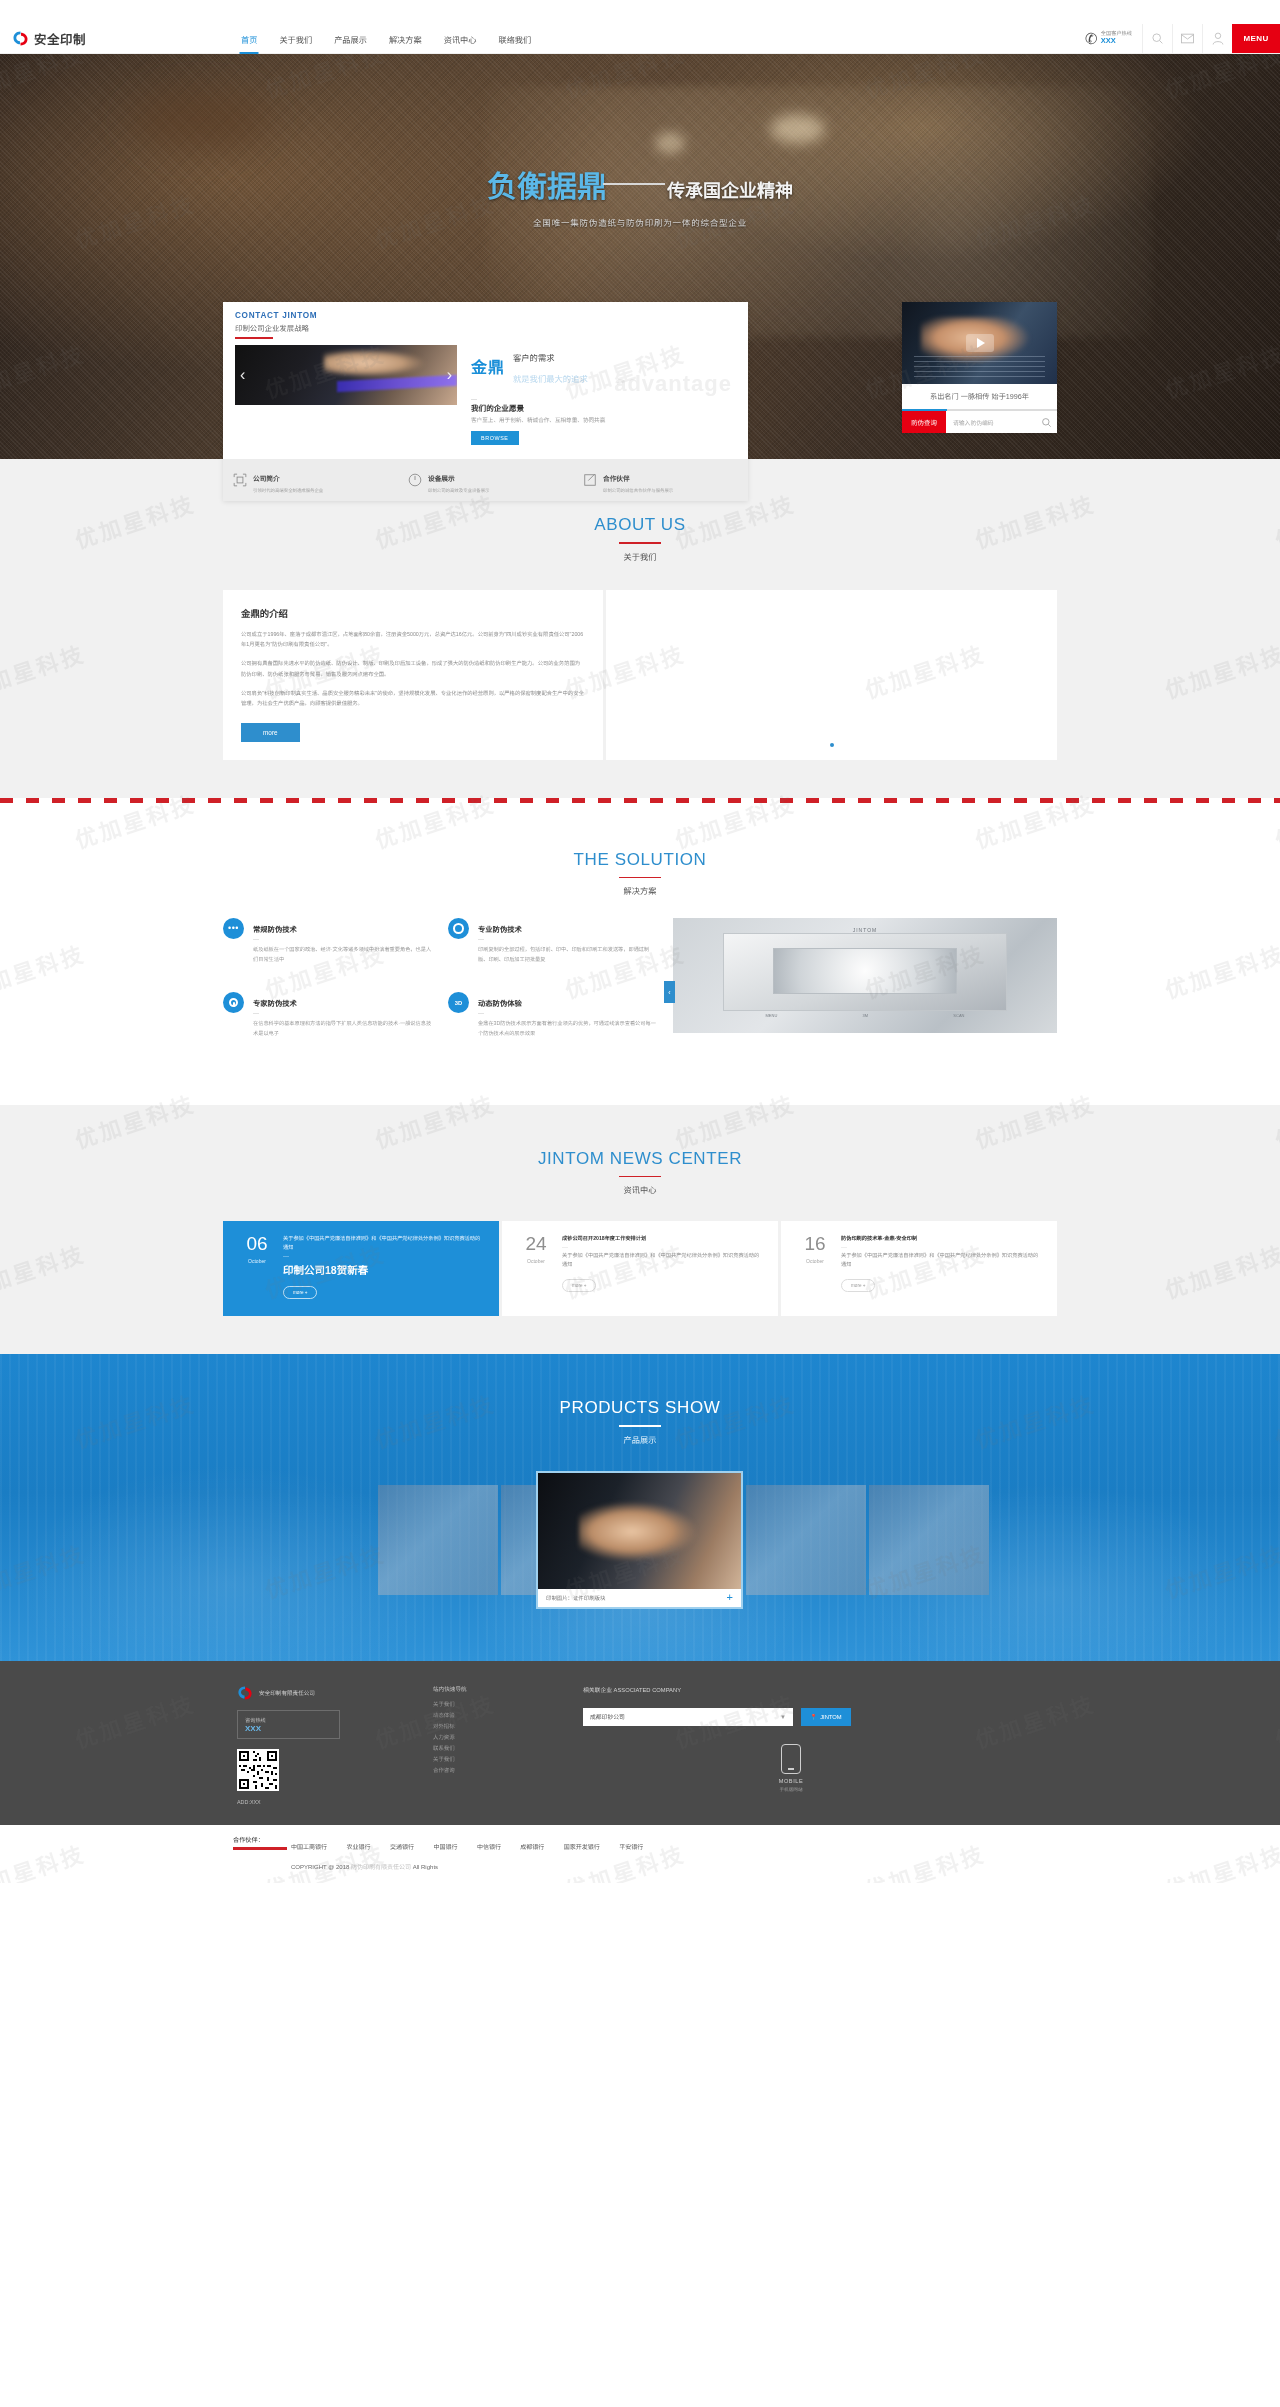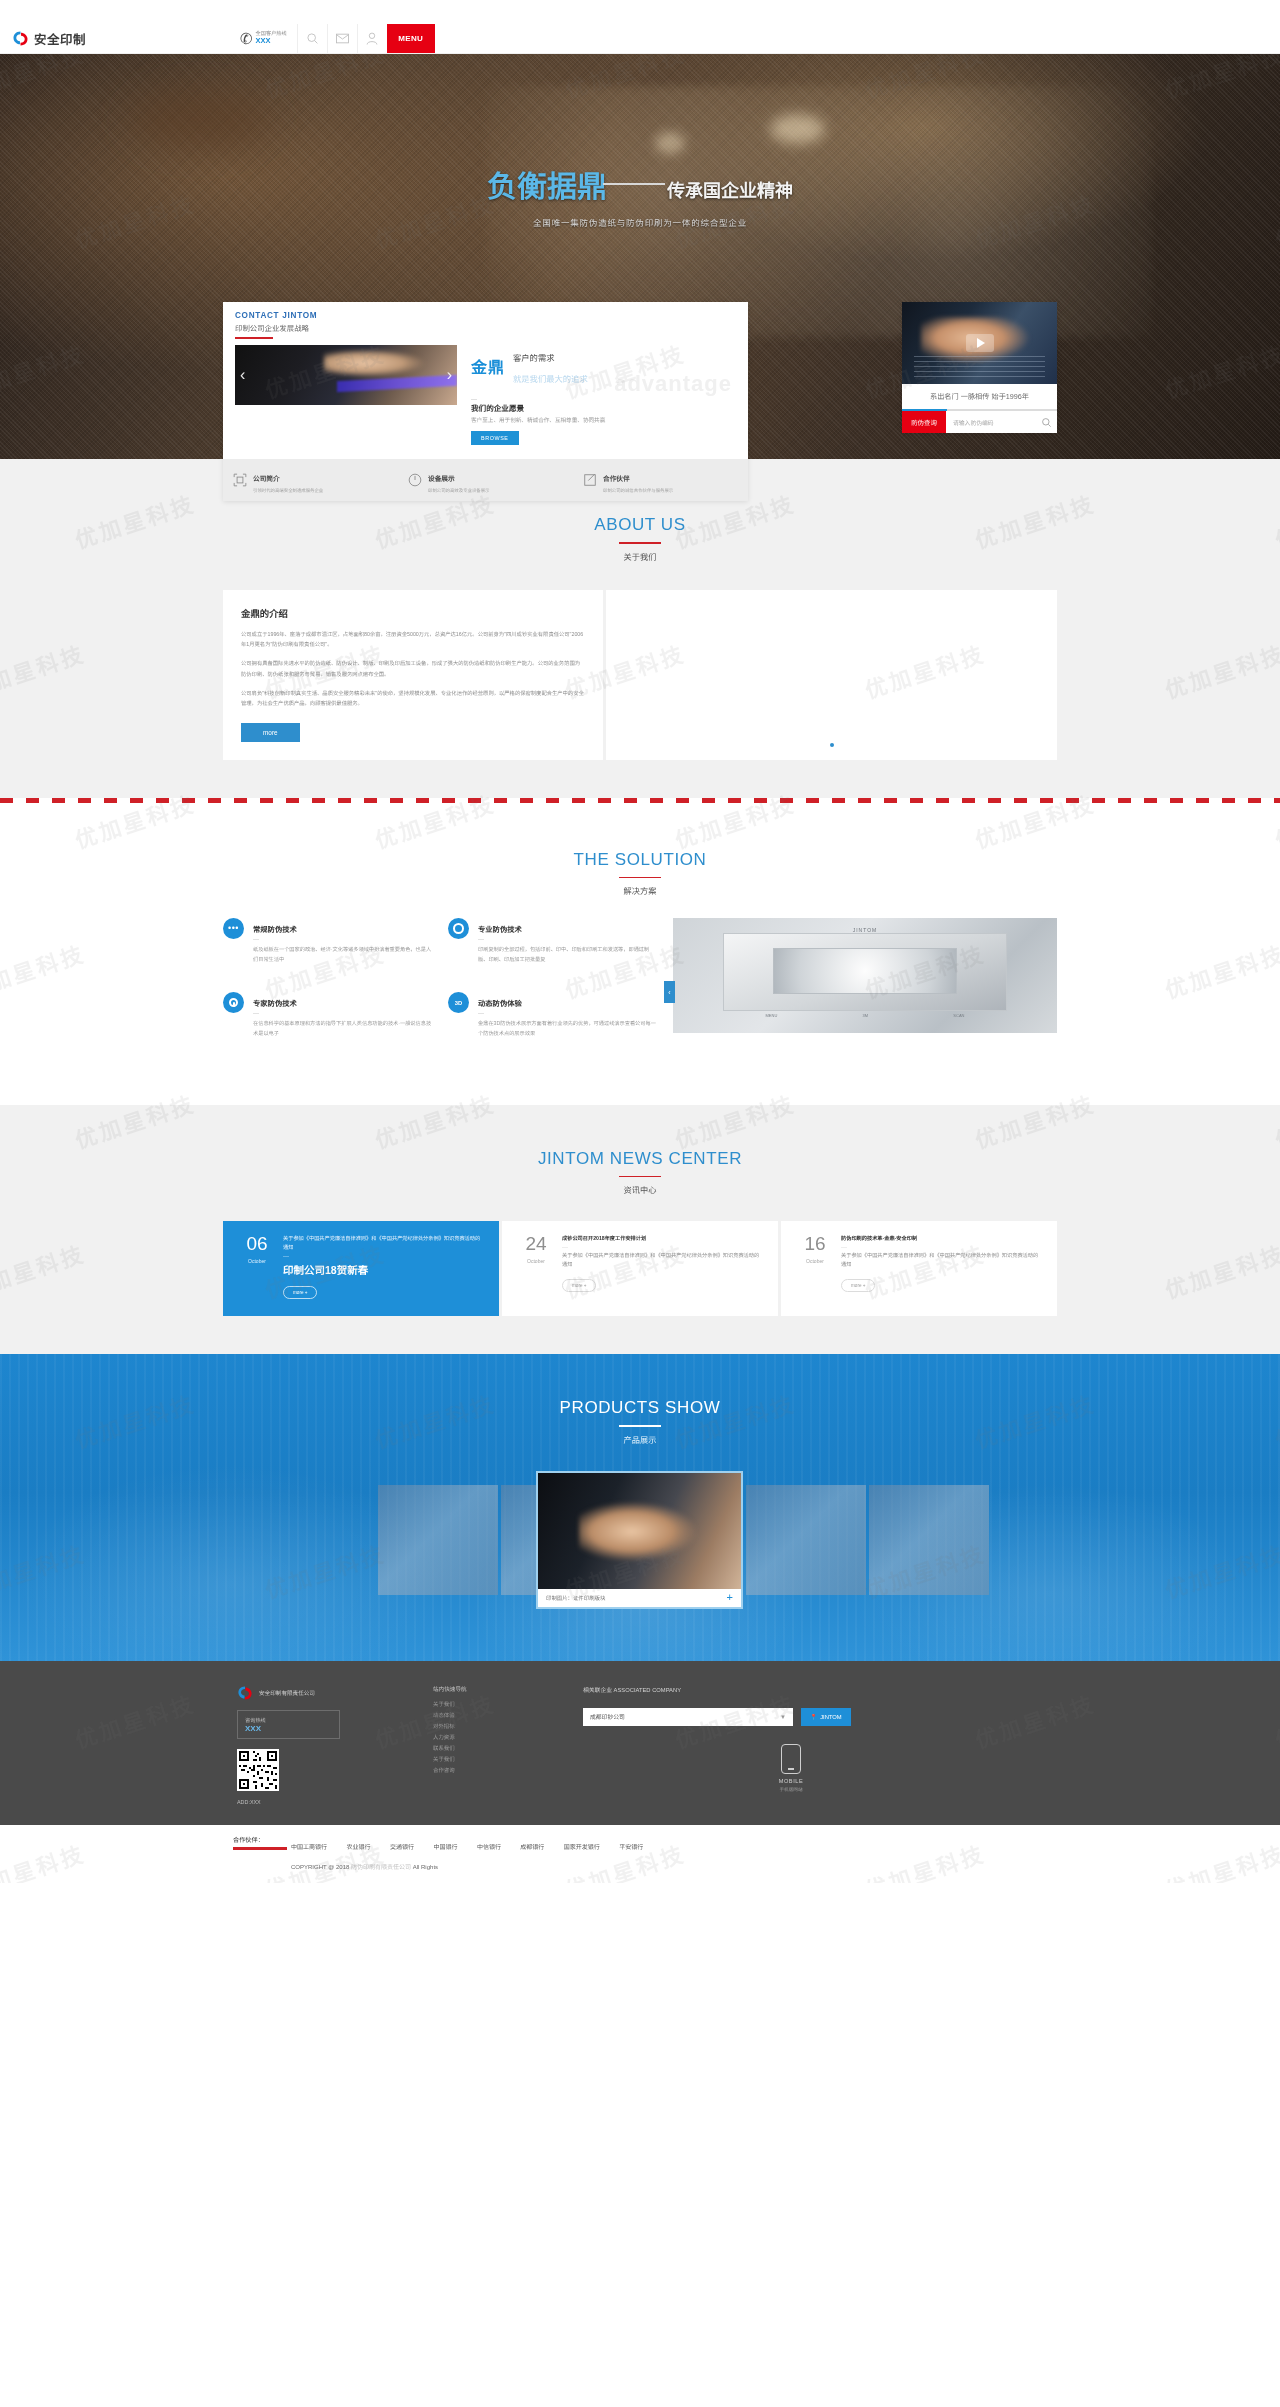--- a/index.html
+++ b/index.html
@@ -365,20 +365,28 @@
     <div class="logo-area">
       <span class="logo-mark">
         <svg viewBox="0 0 32 32" width="17" height="17">
           <path d="M16 3 C7 3 2 9 3 17 C4 23 10 27 15 27 L15 21 C11 21 8 18 8 15 C8 11 11 8 16 8 Z" fill="#1e8fd8"></path>
           <path d="M16 29 C25 29 30 23 29 15 C28 9 22 5 17 5 L17 11 C21 11 24 14 24 17 C24 21 21 24 16 24 Z" fill="#e60012"></path>
         </svg>
       </span>
       <span class="logo-text">安全印制</span>
     </div>
 
+    <nav class="mainnav">
+      <a href="#" class="active">首页</a>
+      <a href="#">关于我们</a>
+      <a href="#">产品展示</a>
+      <a href="#">解决方案</a>
+      <a href="#">资讯中心</a>
+      <a href="#">联络我们</a>
+    </nav>
 
     <div class="head-right">
       <div class="hotline">
         <span class="hot-ico">✆</span>
         <span class="hot-txt">
           <span class="hot-lbl">全国客户热线</span>
           <span class="hot-num">XXX</span>
         </span>
       </div>
       <div class="ic-btn">

